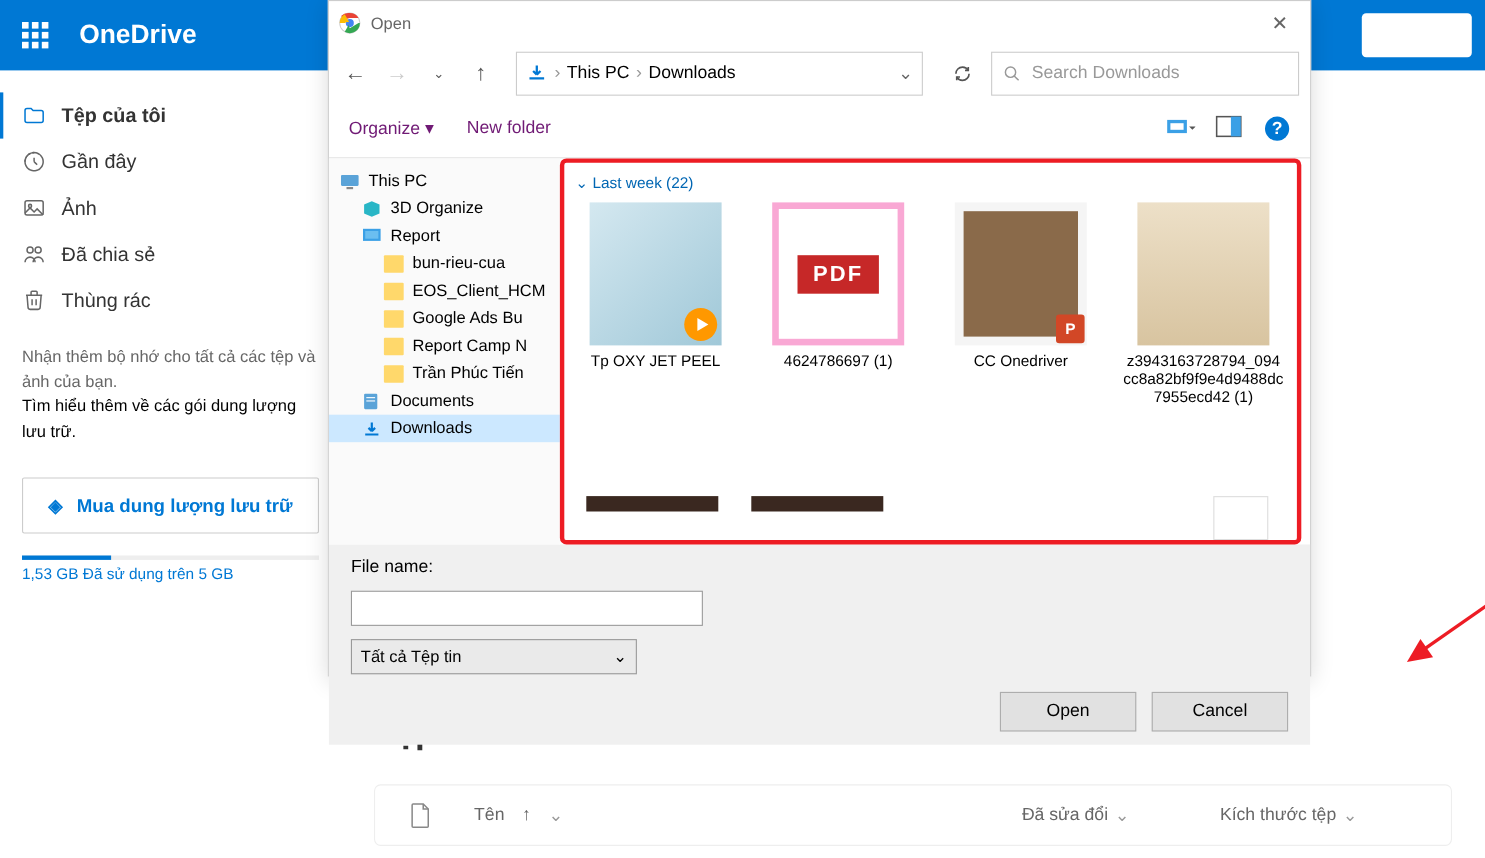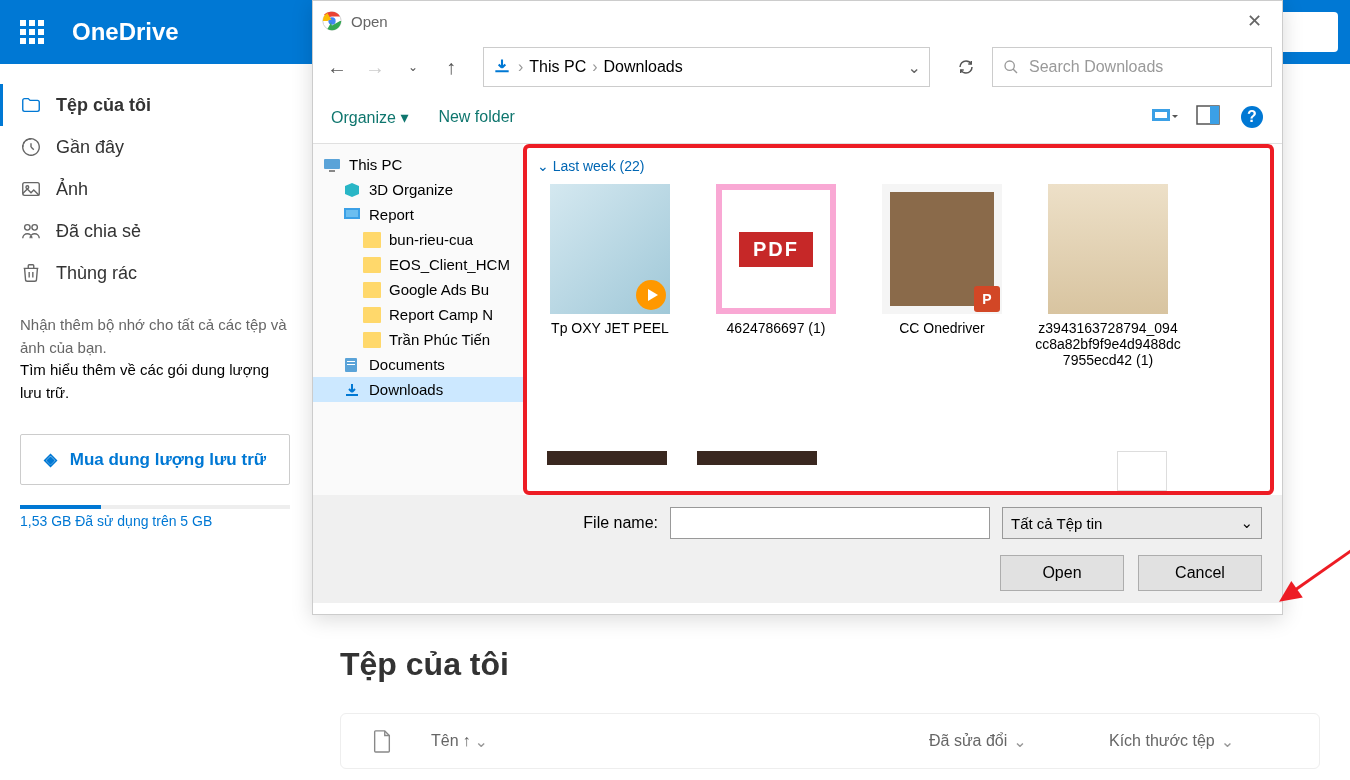--- a/index.html
+++ b/index.html
@@ -24,39 +24,39 @@
     .premium-btn { margin: 10px 20px; border: 1px solid #ccc; padding: 14px 0px; text-align: center; color: #0078d4; font-weight: 600; font-size: 17px; cursor: pointer; border-radius: 2px; }
     .storage-bar { margin: 20px 20px 4px; height: 4px; background: #eee; }
     .storage-fill { height: 100%; width: 30%; background: #0078d4; }
     .storage-text { padding: 0 20px; font-size: 14px; color: #0078d4; }
     
     
     .main-content { flex: 1; padding: 0 30px; }
     .content-title { font-size: 32px; font-weight: 600; margin: 22px 0 30px; color: #333; }
     .file-list-header { display: flex; align-items: center; padding: 14px 30px; border: 1px solid #eee; border-radius: 6px; font-size: 16px; color: #666; }
     .col-icon { width: 60px; }
-    .col-name { flex: 1; display: flex; align-items: center; gap: 4px; cursor: pointer; }
+    .col-name { flex: 1; display: flex; align-items: center; gap: 16px; cursor: pointer; }
     .col-mod { width: 180px; display: flex; align-items: center; gap: 6px; cursor: pointer; }
     .col-size { width: 180px; display: flex; align-items: center; gap: 6px; cursor: pointer; }
     
     
-    .dialog { position: absolute; top: 0; left: 312px; width: 971px; height: 615px; background: #fff; border: 1px solid #ccc; box-shadow: 0 4px 20px rgba(0,0,0,0.15); }
+    .dialog { position: absolute; top: 0; left: 298px; width: 894px; height: 615px; background: #fff; border: 1px solid #ccc; box-shadow: 0 4px 20px rgba(0,0,0,0.15); }
     .dialog-titlebar { height: 40px; display: flex; align-items: center; padding: 0 8px; color: #666; font-size: 15px; }
     .chrome-icon { width: 22px; height: 22px; margin-right: 8px; display: inline-flex; }
     .dialog-close { margin-left: auto; padding: 6px 12px; cursor: pointer; font-size: 18px; color: #666; }
     
     .dialog-nav { display: flex; align-items: center; padding: 6px 10px 10px; gap: 10px; }
     .nav-btn { width: 28px; height: 28px; display: flex; align-items: center; justify-content: center; cursor: pointer; color: #555; font-size: 20px; }
     .nav-btn.disabled { color: #ccc; }
     .breadcrumb { flex: 1; border: 1px solid #ccc; height: 40px; display: flex; align-items: center; padding: 0 8px; font-size: 16px; gap: 6px; margin-left: 8px; margin-right: 10px; }
     .bc-sep { color: #999; }
     .refresh-btn { width: 32px; height: 32px; display: flex; align-items: center; justify-content: center; cursor: pointer; }
     .dialog-search { width: 280px; height: 40px; border: 1px solid #ccc; display: flex; align-items: center; padding: 0 10px; color: #999; font-size: 16px; gap: 10px; }
     
-    .dialog-toolbar { display: flex; align-items: center; padding: 8px 18px 14px; font-size: 16px; color: #0f766e; }
+    .dialog-toolbar { display: flex; align-items: center; padding: 8px 18px 14px; font-size: 16px; color: #701a75; }
     .tb-item { margin-right: 30px; cursor: pointer; }
     .tb-right { margin-left: auto; display: flex; gap: 20px; align-items: center; }
     .tb-icon { width: 24px; height: 24px; cursor: pointer; }
     
     .dialog-main { display: flex; height: 352px; border-top: 1px solid #e0e0e0; }
     .tree-panel { width: 210px; padding: 8px 0; font-size: 15px; background: #fafafa; overflow: hidden; }
     .tree-item { display: flex; align-items: center; padding: 4px 10px; gap: 8px; cursor: pointer; white-space: nowrap; }
     .tree-item.selected { background: #cce8ff; }
     .tree-icon { width: 18px; height: 16px; }
     .tree-indent-1 { padding-left: 30px; }
@@ -64,21 +64,21 @@
     .folder-yellow { background: #ffd86b; border-radius: 1px; }
     
     .files-panel { flex: 1; border: 4px solid #ed1c24; border-radius: 6px; margin: 0 8px 0 0; padding: 10px; overflow: hidden; position: relative; }
     .group-header { color: #0066b3; font-size: 14px; margin-bottom: 10px; cursor: pointer; }
     .files-grid { display: flex; gap: 20px; flex-wrap: wrap; }
     .file-thumb { width: 146px; text-align: center; font-size: 14px; cursor: pointer; }
     .thumb-box { width: 120px; height: 130px; margin: 0 auto 6px; background: #f0f0f0; display: flex; align-items: center; justify-content: center; position: relative; }
     .pdf-label { background: #c62828; color: white; padding: 6px 14px; font-size: 20px; font-weight: bold; letter-spacing: 2px; }
     
     .dialog-footer { padding: 12px 20px; background: #f0f0f0; }
-    .filename-row { display: flex; align-items: center; gap: 12px; margin-bottom: 16px; justify-content: flex-end; }
+    .filename-row { display: flex; gap: 12px; margin-bottom: 16px; justify-content: flex-end; flex-direction: column; }
     .filename-label { font-size: 16px; }
     .filename-input { width: 320px; height: 32px; border: 1px solid #999; padding: 0 8px; background: white; }
     .filetype-select { width: 260px; height: 32px; border: 1px solid #999; padding: 0 8px; background: #eaeaea; font-size: 15px; display: flex; align-items: center; justify-content: space-between; }
     .btn-row { display: flex; justify-content: flex-end; gap: 14px; }
     .dlg-btn { width: 124px; height: 36px; background: #e1e1e1; border: 1px solid #adadad; font-size: 16px; cursor: pointer; }
     
     
     .red-arrow { position: absolute; top: 591px; left: 1291px; transform: rotate(-35deg); transform-origin: left top; }
     .arrow-line { width: 90px; height: 3px; background: #ed1c24; position: relative; }
     .arrow-head { position: absolute; left: -16px; top: -8px; width: 0; height: 0; border-right: 22px solid #ed1c24; border-top: 10px solid transparent; border-bottom: 10px solid transparent; }

